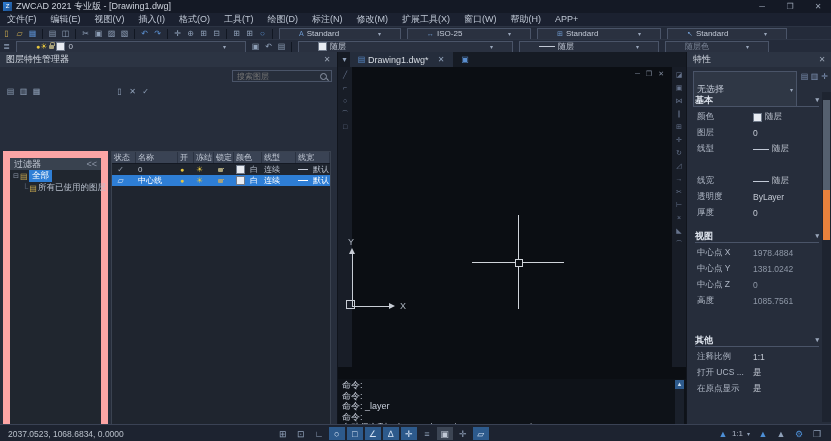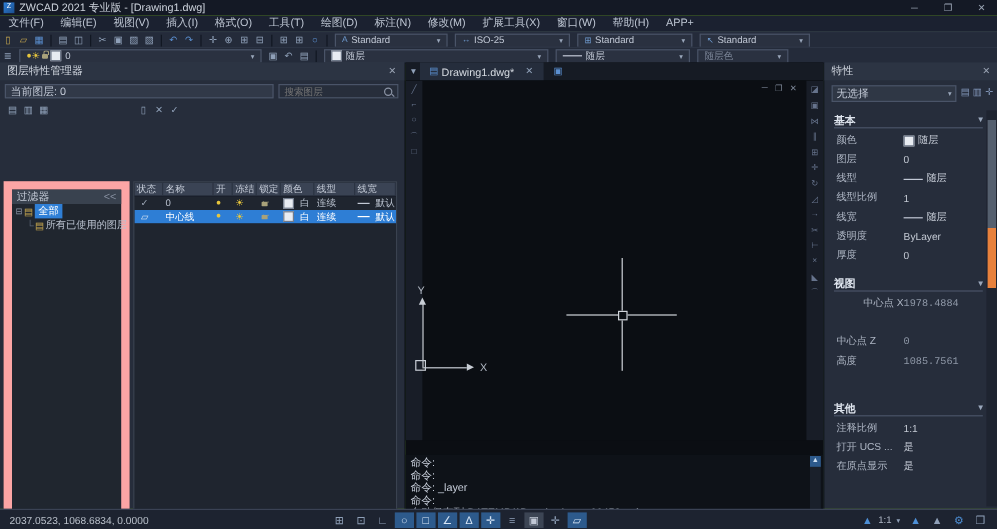--- a/index.html
+++ b/index.html
@@ -1,34 +1,34 @@
 <!DOCTYPE html>
 <html><head>
 <meta charset="utf-8">
 <style>
   html,body{margin:0;padding:0;background:#10141c;}
-  .app{position:relative;width:831px;height:441px;background:#84cc16;
+  .app{position:relative;width:831px;height:441px;background:#c2410c;
        font-family:"Liberation Sans",sans-serif;color:#c2c9d6;overflow:hidden;font-size:9px;}
   .abs{position:absolute;}
   
   .titlebar{left:0;top:0;width:831px;height:13px;background:#141925;display:flex;align-items:center;}
   .logo{width:9px;height:9px;margin:0 4px 0 3px;background:linear-gradient(135deg,#2f7fd6,#1b4f8e);
         color:#fff;font-size:6px;line-height:9px;text-align:center;}
   .title-text{color:#cdd3dc;font-size:9px;}
   .win-ctrl{position:absolute;top:0;height:13px;width:26px;display:flex;align-items:center;justify-content:center;color:#9aa4b4;font-size:8px;}
   .menubar{left:0;top:13px;width:831px;height:13px;background:#1b2130;display:flex;align-items:center;}
   .menu-item{padding:0 7px;color:#bfc7d4;font-size:9px;line-height:13px;cursor:default;}
   
   .toolbar{left:0;width:831px;height:13px;background:#242b3a;display:flex;align-items:center;border-top:1px solid #2c3444;}
   .ic{display:inline-flex;align-items:center;justify-content:center;width:13px;height:11px;
       color:#8fa0b8;font-size:8px;flex:0 0 auto;}
   .ic.warm{color:#c9a94f;} .ic.blue{color:#5b8fd0;}
   .sep{width:1px;height:10px;background:#111722;margin:0 3px;flex:0 0 auto;}
   .combo{display:inline-flex;align-items:center;background:#2a3140;border:1px solid #4a5468;
-         height:10px;margin:0 3px;padding:0 5px;font-size:8px;color:#c2c9d6;flex:0 0 auto;}
+         height:10px;margin:0 3px;padding:0 19px;font-size:8px;color:#c2c9d6;flex:0 0 auto;}
   .combo .arr{margin-left:auto;color:#9aa7bb;font-size:6px;padding-left:3px;}
   .combo .cic{font-size:7px;color:#6f9bd0;margin-right:3px;}
   .sw{width:7px;height:7px;background:#e8ecf2;border:1px solid #707a8a;display:inline-block;margin-right:3px;flex:0 0 auto;}
   .lt-line{display:inline-block;width:16px;border-top:1px solid #c2c9d6;margin-right:3px;}
   .bulb{color:#e7c63d;font-size:7px;} .sun{color:#e7c63d;font-size:8px;}
   .lock{width:5px;height:4px;background:#a9a27a;border-radius:1px;position:relative;display:inline-block;margin:0 2px;}
   .lock:before{content:"";position:absolute;top:-3px;left:1px;width:3px;height:3px;border:1px solid #a9a27a;border-bottom:none;border-radius:2px 2px 0 0;}
   
   .lp{left:0;top:52px;width:337px;height:372px;background:#262d3b;border-right:1px solid #10141c;}
   .lp-head{left:0;top:0;width:337px;height:15px;background:#2c3443;display:flex;align-items:center;padding-left:6px;box-sizing:border-box;}
@@ -70,28 +70,28 @@
   .arrowhead{position:absolute;width:0;height:0;border-style:solid;}
   .laybar{left:0;top:315px;width:348px;height:12px;background:#242b37;display:flex;align-items:center;}
   .nav{color:#8fa0b8;font-size:7px;padding:0 3px;}
   .ltab{padding:0 8px;height:12px;line-height:12px;color:#aab3c0;font-size:8.5px;}
   .ltab.active{background:#3f5878;color:#e8edf4;}
   .cmd{left:0;top:327px;width:348px;height:83px;background:#0e1218;color:#c8cfdb;font-size:9px;line-height:10.6px;padding:1px 0 0 4px;box-sizing:border-box;}
   .vscroll{position:absolute;right:2px;top:328px;width:9px;height:80px;background:#1a202b;}
   .vscroll .b{position:absolute;left:0;width:9px;height:9px;background:#2d5a8c;color:#cfe0f2;font-size:6px;line-height:9px;text-align:center;}
   
   .rp{left:686px;top:52px;width:145px;height:372px;background:#262d3b;border-left:1px solid #10141c;}
-  .sel-combo{position:absolute;left:6px;top:19px;width:104px;height:12px;background:#2f3745;border:1px solid #4a5468;display:flex;align-items:center;padding:6px 3px;box-sizing:border-box;}
+  .sel-combo{position:absolute;left:6px;top:19px;width:104px;height:12px;background:#2f3745;border:1px solid #4a5468;display:flex;align-items:center;padding:17px 3px;box-sizing:border-box;}
   .rp-ic{position:absolute;top:19px;width:11px;height:12px;color:#7f93b5;font-size:8px;text-align:center;line-height:12px;}
   .sect{position:absolute;left:8px;width:124px;height:12px;color:#dfe5ee;font-weight:bold;border-bottom:1px solid #4a5468;display:flex;align-items:center;}
   .sect .arr{margin-left:auto;color:#9aa7bb;font-size:7px;}
   .prow{position:absolute;left:10px;width:120px;height:14px;display:grid;grid-template-columns:56px 1fr;align-items:center;}
   .plab{color:#aeb6c4;font-size:8.5px;white-space:nowrap;}
   .pval{color:#c4cad4;font-size:8.5px;display:flex;align-items:center;white-space:nowrap;}
-  .pval.dim{color:#8e97a6;font-family:Liberation Mono, monospace;}
+  .pval.dim{color:#8e97a6;}
   .rscroll{position:absolute;right:1px;top:40px;width:9px;height:330px;background:#1e2430;}
   .rthumb{position:absolute;left:1px;width:7px;background:#55606f;}
   .rorange{position:absolute;left:1px;width:7px;background:#e8813c;}
   
   .statusbar{left:0;top:424px;width:831px;height:17px;background:#1d2330;border-top:1px solid #3a4254;display:flex;align-items:center;}
   .coords{color:#b9c0ca;font-size:8.5px;padding-left:8px;}
   .sic{width:16px;height:13px;display:inline-flex;align-items:center;justify-content:center;color:#8fa0b8;font-size:9px;margin:0 1px;flex:0 0 auto;}
   .sic.on{background:#2d5a8c;color:#d6e4f5;}
   .sic.gray{background:#3c4554;color:#c2c9d6;}
 </style>
@@ -204,23 +204,20 @@
     <div class="combo" style="width:64px;color:#7d8799;">
       <span>随层色</span>
       <span class="arr">▾</span>
     </div>
   </div>
 
   <div class="abs lp">
     <div class="abs lp-head">
       <span class="panel-title">图层特性管理器</span>
       <div class="x-btn"><span>✕</span></div>
-    </div>
-    <div class="abs field" style="left:4px;top:18px;width:224px;">
-      <span>当前图层: 0</span>
     </div>
     <div class="abs search" style="left:232px;top:18px;width:100px;">
       <input placeholder="搜索图层" style="">
       <span class="mag"></span>
     </div>
     <div class="abs" style="left:4px;top:34px;display:flex;">
       <span class="ic">▤</span>
       <span class="ic">▥</span>
       <span class="ic">▦</span>
       <span style="width:70px;"></span>
@@ -426,26 +423,20 @@
           <span>0</span>
         </span>
       </div>
     <div class="prow" style="top:90px;">
         <span class="plab">线型</span>
         <span class="pval">
           <i class="lt-line"></i>
           <span>随层</span>
         </span>
       </div>
-    <div class="prow" style="top:106px;">
-        <span class="plab">线型比例</span>
-        <span class="pval">
-          <span>1</span>
-        </span>
-      </div>
     <div class="prow" style="top:122px;">
         <span class="plab">线宽</span>
         <span class="pval">
           <i class="lt-line"></i>
           <span>随层</span>
         </span>
       </div>
     <div class="prow" style="top:138px;">
         <span class="plab">透明度</span>
         <span class="pval">
@@ -456,24 +447,30 @@
         <span class="plab">厚度</span>
         <span class="pval">
           <span>0</span>
         </span>
       </div>
 
     <div class="sect" style="top:178px;">
       <span>视图</span>
         <span class="arr">▾</span>
     </div>
-    <div class="prow" style="top:194px;text-align:right;">
+    <div class="prow" style="top:194px;">
         <span class="plab">中心点 X</span>
         <span class="pval dim">
           <span>1978.4884</span>
+        </span>
+      </div>
+    <div class="prow" style="top:210px;">
+        <span class="plab">中心点 Y</span>
+        <span class="pval dim">
+          <span>1381.0242</span>
         </span>
       </div>
     <div class="prow" style="top:226px;">
         <span class="plab">中心点 Z</span>
         <span class="pval dim">
           <span>0</span>
         </span>
       </div>
     <div class="prow" style="top:242px;">
         <span class="plab">高度</span>

